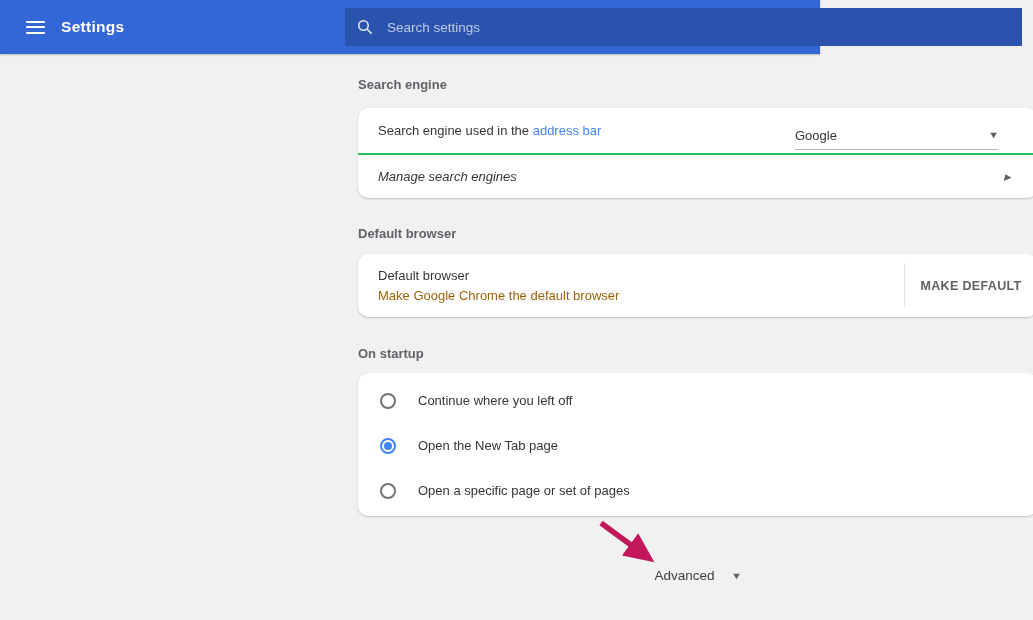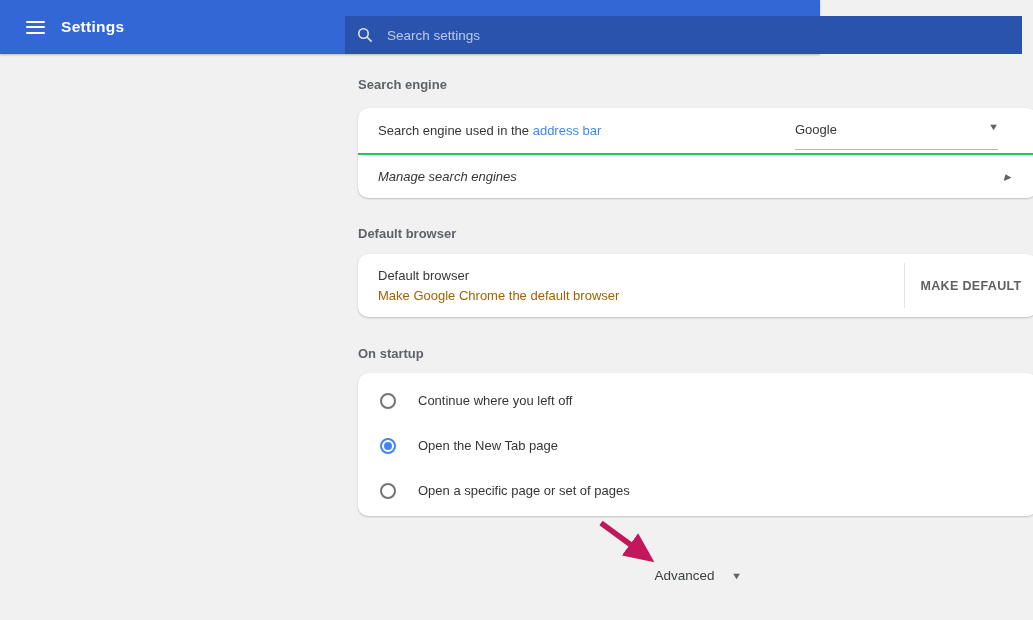--- a/index.html
+++ b/index.html
@@ -29,21 +29,21 @@
     margin-left:26px;width:19px;height:13px;
     display:flex;flex-direction:column;justify-content:space-between;
     cursor:pointer;
   }
   .menu-btn span{display:block;height:2px;background:#fff;border-radius:1px;}
   .header-title{
     margin-left:16px;color:#fff;font-size:15.5px;font-weight:700;
     letter-spacing:.3px;
   }
   .search-box{
-    position:absolute;left:345px;top:16px;width:677px;height:38px;
+    position:absolute;left:345px;top:8px;width:677px;height:38px;
     background:var(--search-bg);border-radius:0;
     display:flex;align-items:center;padding:0 12px;
   }
   .search-box svg{flex:0 0 auto;}
   .search-input{
     flex:1;margin-left:12px;background:transparent;border:none;outline:none;
     color:#fff;font-size:13.5px;font-family:"Liberation Sans",sans-serif;
   }
   .search-input::placeholder{color:rgba(255,255,255,.68);}
   
@@ -64,21 +64,21 @@
   .row{
     height:45px;display:flex;align-items:center;padding:0 20px;
   }
   .row + .row{border-top:2px solid #22c55e;font-style:italic;}
   .text-main{font-size:13px;color:#363636;}
   .text-secondary{font-size:13px;color:#a16207;}
   .link{color:var(--link);cursor:pointer;text-decoration:none;}
   
   .select-control{
     margin-left:auto;margin-right:19px;width:203px;height:28px;
-    display:flex;align-items:flex-start;justify-content:space-between;
+    display:flex;align-items:center;justify-content:space-between;
     border-bottom:1px solid #b8b8b8;cursor:pointer;position:relative;top:5px;
   }
   .caret-down{font-size:9px;color:#5f6368;transform:scaleX(1.25);}
   .subpage-arrow{margin-left:auto;font-size:9px;color:#5f6368;margin-right:6px;cursor:pointer;}
   
   .db-text{flex:1;padding:13px 20px;display:flex;flex-direction:column;justify-content:center;}
   .db-text .text-main{line-height:20px;}
   .db-text .text-secondary{line-height:20px;}
   .vdiv{width:1px;background:#e4e4e4;margin:9px 0;}
   .make-default-btn{

